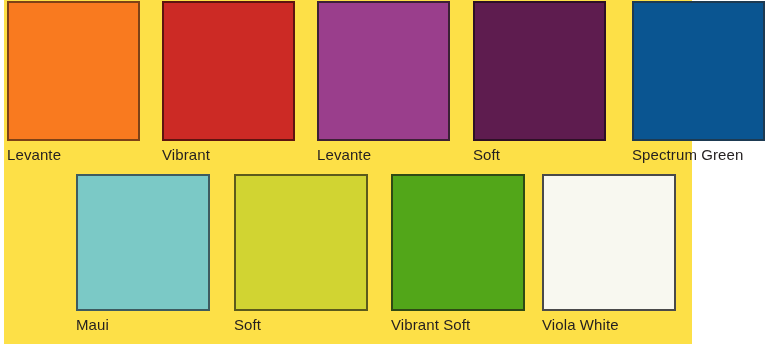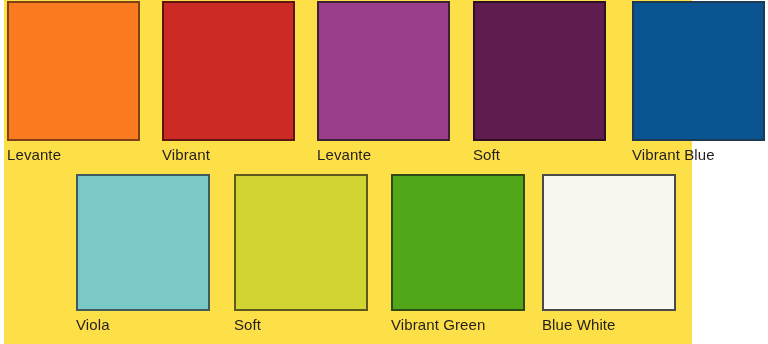--- a/index.html
+++ b/index.html
@@ -73,42 +73,42 @@
       <div class="swatch-label">Levante</div>
     </div>
 
     <div class="swatch-cell" style="left:469px; top:1px;">
       <div class="swatch-chip" style="background:#5E1C4F; border-color:#2D1026;"></div>
       <div class="swatch-label">Soft</div>
     </div>
 
     <div class="swatch-cell" style="left:628px; top:1px;">
       <div class="swatch-chip" style="background:#0A5591; border-color:#1D3A52;"></div>
-      <div class="swatch-label">Vibrant Blue</div>
+      <div class="swatch-label">Spectrum Green</div>
     </div>
 
   </div>
 
   <div class="swatch-row row2">
 
     <div class="swatch-cell" style="left:72px; top:174px;">
       <div class="swatch-chip" style="background:#7BC9C6; border-color:#3E5B60;"></div>
-      <div class="swatch-label">Viola</div>
+      <div class="swatch-label">Maui</div>
     </div>
 
     <div class="swatch-cell" style="left:230px; top:174px;">
       <div class="swatch-chip" style="background:#D1D432; border-color:#5C5A1C;"></div>
       <div class="swatch-label">Soft</div>
     </div>
 
     <div class="swatch-cell" style="left:387px; top:174px;">
       <div class="swatch-chip" style="background:#52A619; border-color:#2E4A15;"></div>
-      <div class="swatch-label">Vibrant Green</div>
+      <div class="swatch-label">Vibrant Soft</div>
     </div>
 
     <div class="swatch-cell" style="left:538px; top:174px;">
       <div class="swatch-chip" style="background:#F8F8F0; border-color:#4A4A4A;"></div>
-      <div class="swatch-label">Blue White</div>
+      <div class="swatch-label">Viola White</div>
     </div>
 
   </div>
 
 </div>
 
 </body></html>

